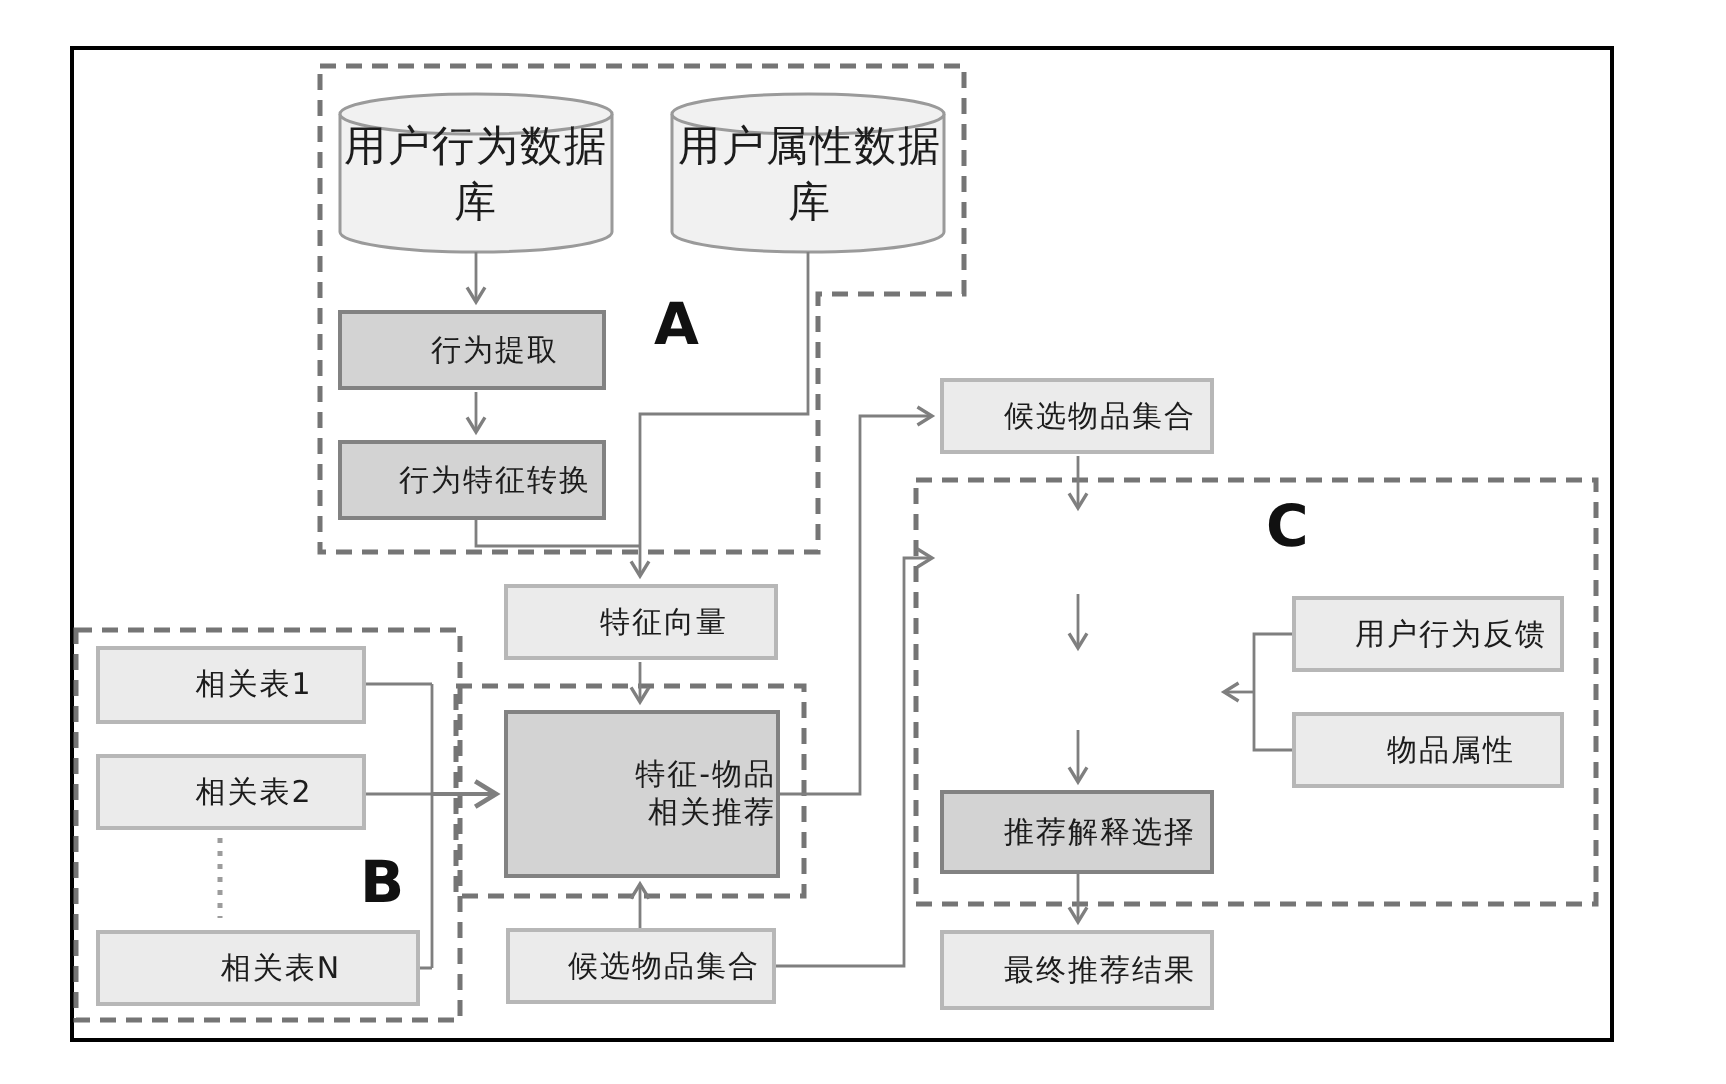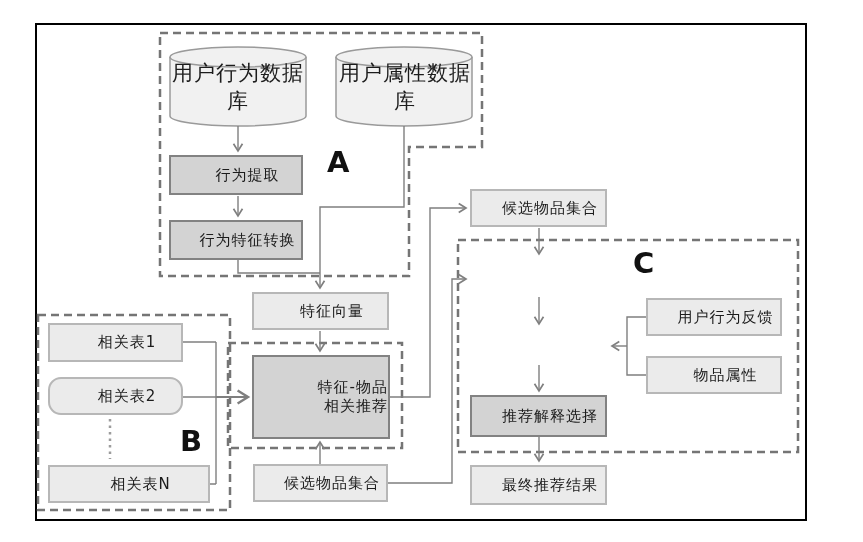--- a/index.html
+++ b/index.html
@@ -89,21 +89,21 @@
   <div class="node proc" style="left:169px;top:220px;width:134px;height:40px;">行为特征转换</div>
   <div class="node proc" style="left:252px;top:355px;width:138px;height:84px;flex-direction:column;align-items:flex-end;">
     <span>特征-物品</span>
     <span>相关推荐</span>
   </div>
   <div class="node proc" style="left:470px;top:395px;width:137px;height:42px;">推荐解释选择</div>
 
   <div class="node data" style="left:252px;top:292px;width:137px;height:38px;">特征向量</div>
   <div class="node data" style="left:470px;top:189px;width:137px;height:38px;">候选物品集合</div>
   <div class="node data" style="left:48px;top:323px;width:135px;height:39px;">相关表1</div>
-  <div class="node data" style="left:48px;top:377px;width:135px;height:38px;border-radius:13px;">相关表2</div>
+  <div class="node data" style="left:48px;top:377px;width:135px;height:38px;">相关表2</div>
   <div class="node data" style="left:48px;top:465px;width:162px;height:38px;">相关表N</div>
   <div class="node data" style="left:253px;top:464px;width:135px;height:38px;">候选物品集合</div>
   <div class="node data" style="left:470px;top:465px;width:137px;height:40px;">最终推荐结果</div>
   <div class="node data" style="left:646px;top:298px;width:136px;height:38px;">用户行为反馈</div>
   <div class="node data" style="left:646px;top:356px;width:136px;height:38px;">物品属性</div>
 
   <div class="big-label" style="left:327px;top:148px;">A</div>
   <div class="big-label" style="left:180px;top:427px;">B</div>
   <div class="big-label" style="left:633px;top:249px;">C</div>
 </div>

